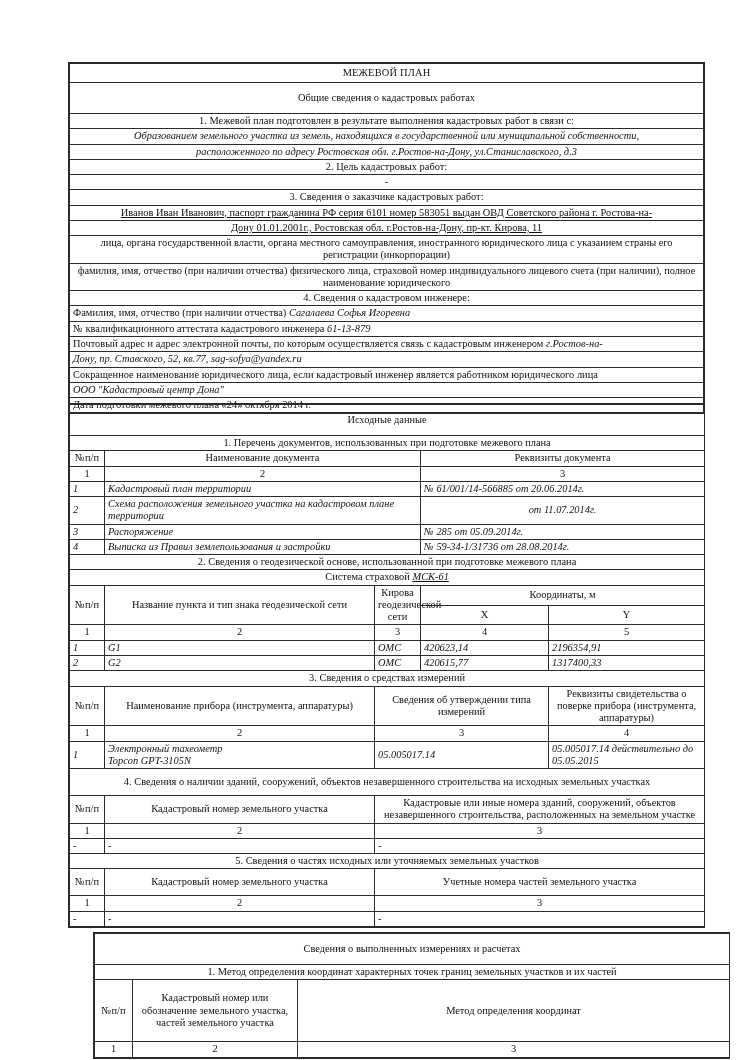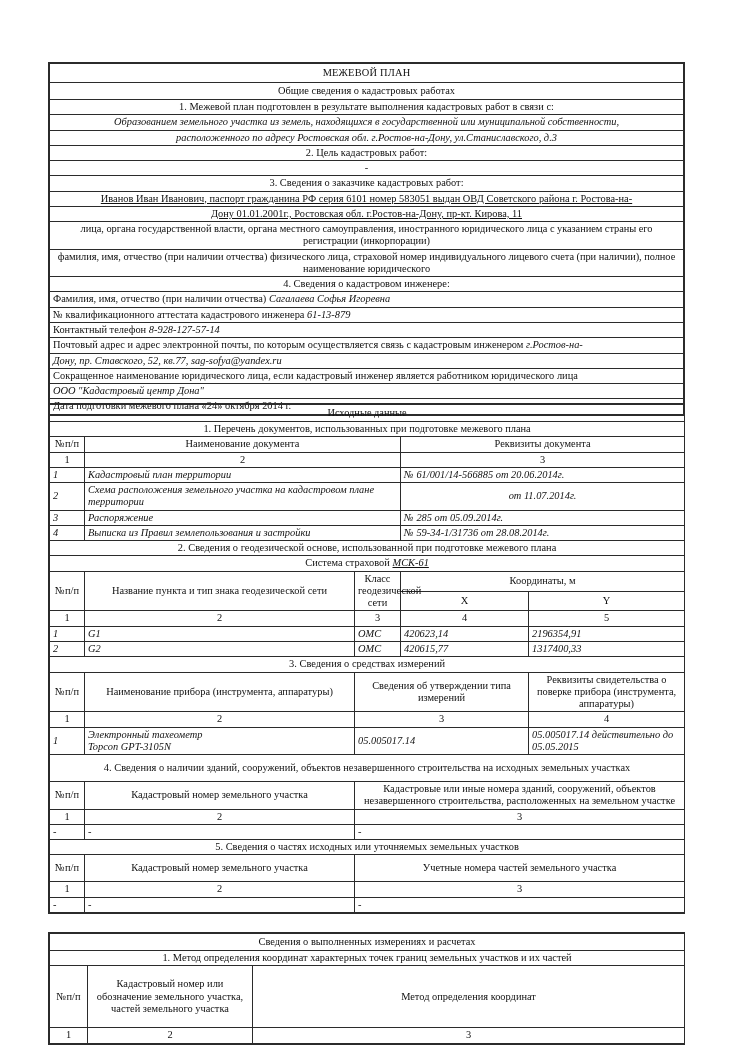--- a/index.html
+++ b/index.html
@@ -19,21 +19,21 @@
   .page {
     position: absolute;
     left: 0; top: 0;
     width: 750px;
     height: 1060px;
     padding: 0;
   }
 
   .block {
     position: absolute;
-    left: 48px;
+    left: 68px;
     width: 637px;
     border: 1px solid #2b2b2b;
     border-collapse: collapse;
   }
 
   table.tbl {
     width: 100%;
     border-collapse: collapse;
     table-layout: fixed;
   }
@@ -112,21 +112,21 @@
   }
   .t-under {
     text-decoration: underline;
   }
   .ital { font-style: italic; }
 
   .dash-row td { height: 13px; }
 
   
   .h-title td { height: 19px; }
-  .h-sub td { height: 17px; border-radius: 7px; }
+  .h-sub td { height: 31px; border-radius: 7px; }
   .h-sec td { height: 15px; }
   .h-line td { height: 15px; margin-top: 20px; }
   .h-num td { height: 13px; }
   .h-two td { height: 27px; }
   .h-five td { height: 62px; }
 </style>
 </head>
 <body>
 
 <div class="page">
@@ -183,26 +183,20 @@
         <tr class="h-line">
           <td class="t-plain">
             <span>Фамилия, имя, отчество (при наличии отчества)</span>
             <span class="ital">Сагалаева Софья Игоревна</span>
           </td>
         </tr>
         <tr class="h-line">
           <td class="t-plain">
             <span>№ квалификационного аттестата кадастрового инженера</span>
             <span class="ital">61-13-879</span>
-          </td>
-        </tr>
-        <tr class="h-line">
-          <td class="t-plain">
-            <span>Контактный телефон</span>
-            <span class="ital">8-928-127-57-14</span>
           </td>
         </tr>
         <tr class="h-line">
           <td class="t-plain">
             <span>Почтовый адрес и адрес электронной почты, по которым осуществляется связь с кадастровым инженером</span>
             <span class="ital">г.Ростов-на-</span>
           </td>
         </tr>
         <tr class="h-line">
           <td class="t-plain ital">Дону, пр. Ставского, 52, кв.77, sag-sofya@yandex.ru</td>
@@ -275,21 +269,21 @@
         </tr>
         <tr class="h-sec">
           <td class="t-sec" colspan="6">
             <span>Система страховой</span>
             <span class="ital t-under">МСК-61</span>
           </td>
         </tr>
         <tr>
           <td class="t-hdr" rowspan="2">№п/п</td>
           <td class="t-hdr" colspan="2" rowspan="2" style="height:30px">Название пункта и тип знака геодезической сети</td>
-          <td class="t-hdr" rowspan="2">Класс геодезической сети</td>
+          <td class="t-hdr" rowspan="2">Кирова геодезической сети</td>
           <td class="t-hdr" colspan="2" style="height:15px">Координаты, м</td>
         </tr>
         <tr>
           <td class="t-hdr" style="height:15px">X</td>
           <td class="t-hdr">Y</td>
         </tr>
         <tr class="h-num">
           <td class="t-num">1</td>
           <td class="t-num" colspan="2">2</td>
           <td class="t-num">3</td>
@@ -370,21 +364,21 @@
         </tr>
         <tr class="dash-row">
           <td class="t-dash">-</td>
           <td class="t-dash" colspan="2">-</td>
           <td class="t-dash" colspan="3">-</td>
         </tr>
       </tbody>
     </table>
   </div>
 
-  <div class="block" style="top:932px;">
+  <div class="block" style="top:932px;margin-left:25px;">
     <table class="tbl">
       <colgroup>
         <col style="width:38px">
         <col style="width:165px">
         <col style="width:432px">
       </colgroup>
       <tbody>
         <tr class="h-sub">
           <td class="t-sub" colspan="3">Сведения о выполненных измерениях и расчетах</td>
         </tr>

